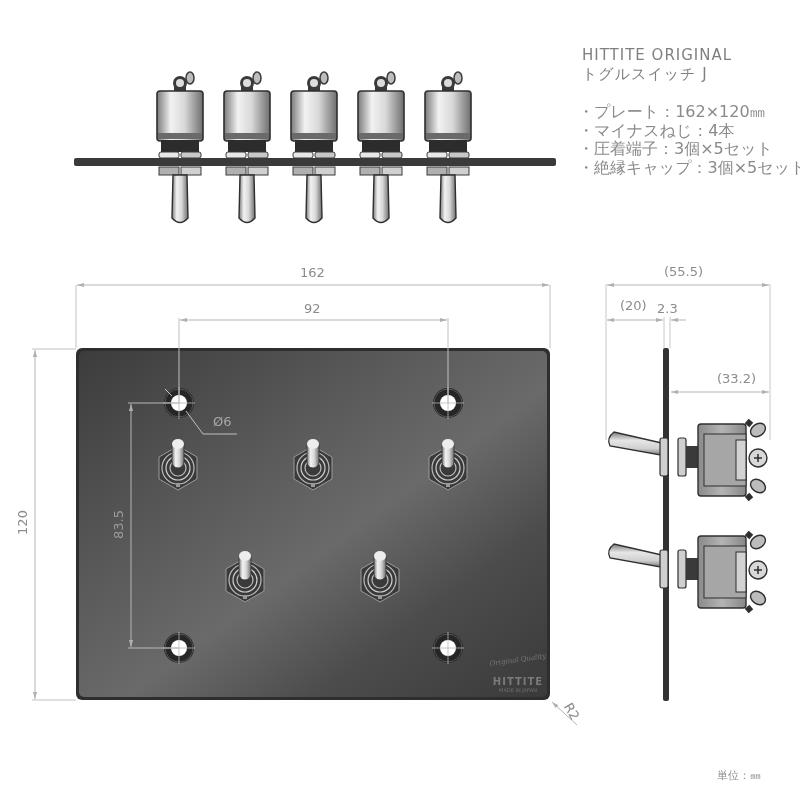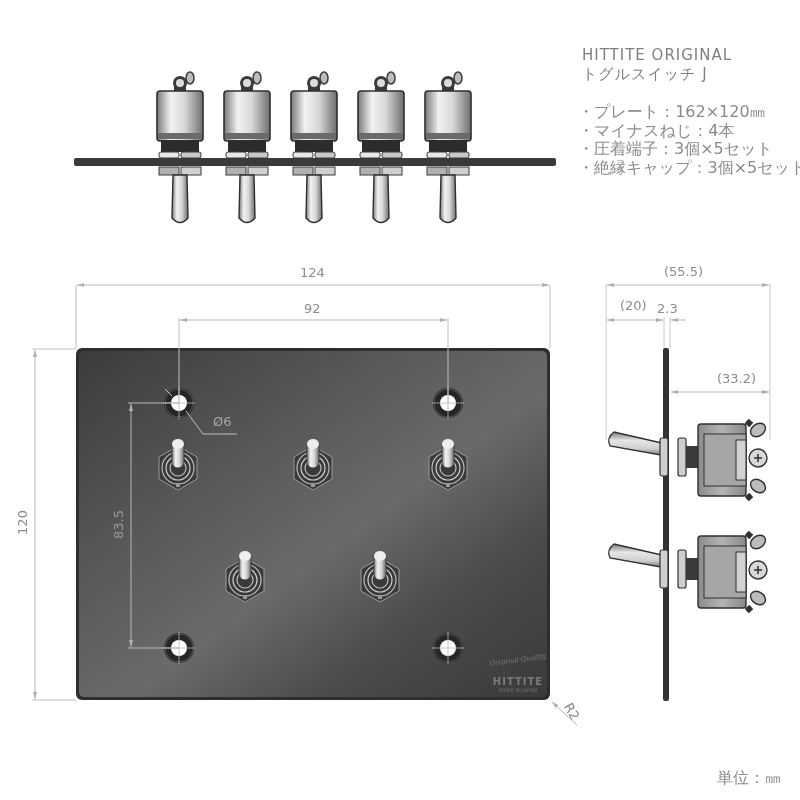--- a/index.html
+++ b/index.html
@@ -5,21 +5,21 @@
   html, body { margin:0; padding:0; background:#ffffff; }
   body { width:800px; height:800px; position:relative; overflow:hidden;
          font-family:"DejaVu Sans", sans-serif; color:#8a8a8a; }
   .abs { position:absolute; }
   svg { position:absolute; left:0; top:0; }
   .title { left:582px; top:46px; font-size:15px; letter-spacing:1px; color:#808080; line-height:19px; }
   .title div { white-space:nowrap; }
   .specs { left:578px; top:103px; font-size:16px; color:#8a8a8a; line-height:18.5px; }
   .specs div { white-space:nowrap; }
   .dim { font-size:13px; color:#8c8c8c; white-space:nowrap; }
-  .unit { left:717px; top:768px; font-size:16px; color:#8a8a8a; }
+  .unit { left:717px; top:768px; font-size:11px; color:#8a8a8a; }
 </style>
 </head>
 <body>
 
 <svg width="800" height="800" viewBox="0 0 800 800">
   <defs>
     <linearGradient id="plateGrad" x1="0" y1="0" x2="1" y2="1">
       <stop offset="0" stop-color="#3c3c3c"></stop>
       <stop offset="0.35" stop-color="#5a5a5a"></stop>
       <stop offset="0.55" stop-color="#6a6a6a"></stop>
@@ -184,21 +184,21 @@
   <div>トグルスイッチ J</div>
 </div>
 
 <div class="abs specs">
   <div>・プレート：162×120㎜</div>
   <div>・マイナスねじ：4本</div>
   <div>・圧着端子：3個×5セット</div>
   <div>・絶縁キャップ：3個×5セット</div>
 </div>
 
-<div class="abs dim" style="left:300px; top:265px;">124</div>
+<div class="abs dim" style="left:300px; top:265px;">162</div>
 <div class="abs dim" style="left:304px; top:301px;">92</div>
 <div class="abs dim" style="left:10px; top:515px; transform:rotate(-90deg); transform-origin:center;">120</div>
 <div class="abs dim" style="left:104px; top:517px; transform:rotate(-90deg); transform-origin:center; color:#9a9a9a;">83.5</div>
 <div class="abs dim" style="left:213px; top:414px; color:#a8a8a8;">Ø6</div>
 <div class="abs dim" style="left:563px; top:704px; transform:rotate(60deg); transform-origin:center;">R2</div>
 
 <div class="abs" style="left:488px; top:656px; width:60px; text-align:center;">
   <div style="font-family:'DejaVu Serif', serif; font-style:italic; font-size:7px; color:#777; transform:rotate(-8deg);">Original Quality</div>
   <div style="font-family:'DejaVu Sans', sans-serif; font-weight:bold; font-size:10px; color:#7a7a7a; letter-spacing:1px; line-height:11px;margin-top:12px;">HITTITE</div>
   <div style="font-size:5px; color:#707070;">MADE IN JAPAN</div>

